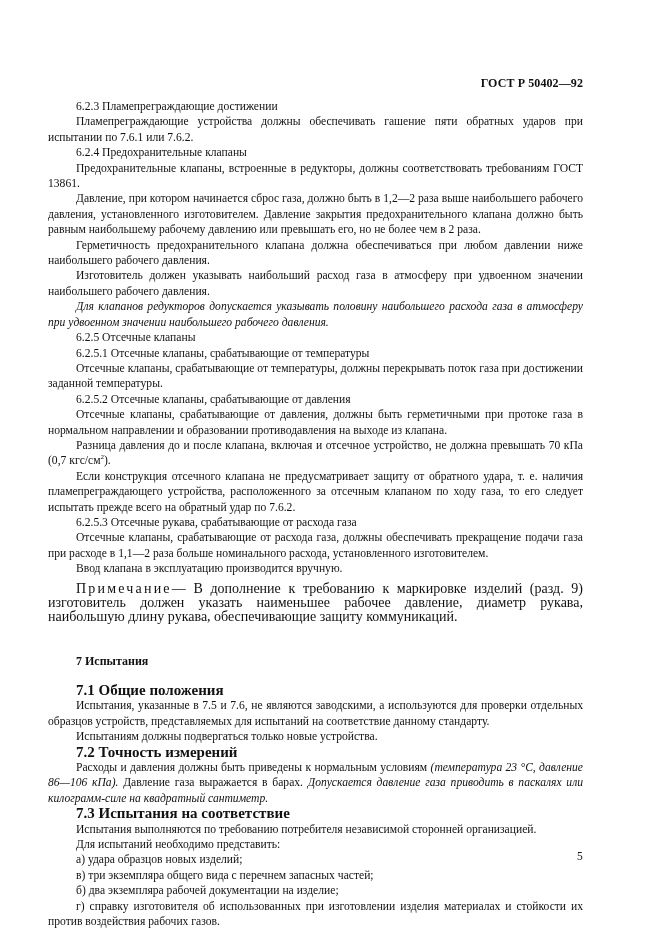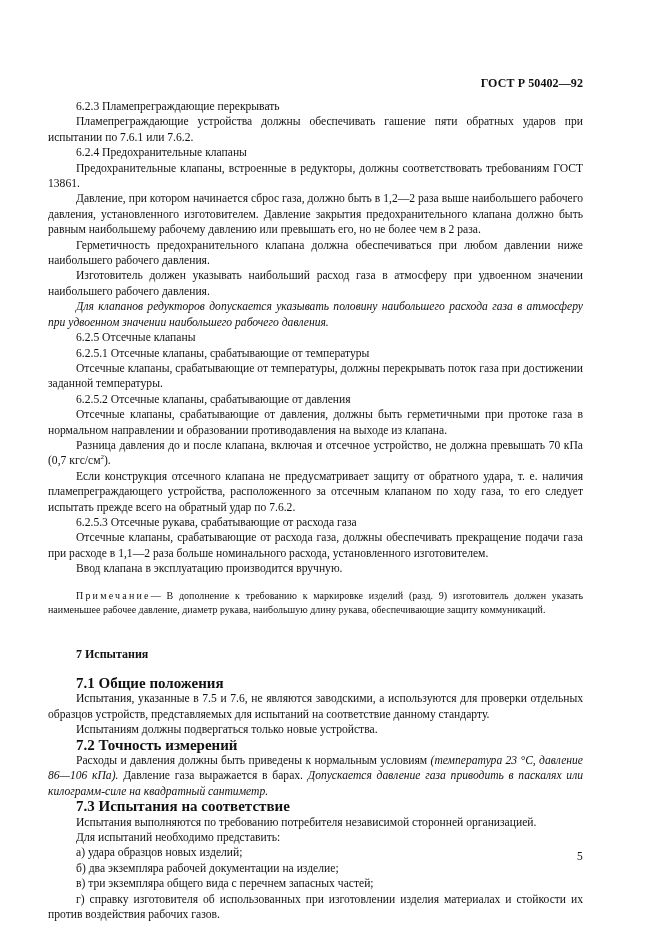--- a/index.html
+++ b/index.html
@@ -3,35 +3,35 @@
 <meta charset="utf-8">
 <style>
   html, body { margin: 0; padding: 0; background: #ffffff; }
   body { width: 661px; height: 936px; position: relative; overflow: hidden;
          font-family: "Liberation Serif", "DejaVu Serif", serif; color: #111; }
   .page { position: absolute; left: 0; top: 0; width: 661px; height: 936px; }
   .header { position: absolute; top: 76px; right: 78px; font-weight: bold; font-size: 12px; letter-spacing: 0.1px; }
   .content { position: absolute; left: 48px; top: 99px; width: 535px; font-size: 11.6px; line-height: 15.4px; }
   .p { margin: 0; text-align: justify; text-indent: 28px; }
   .it { font-style: italic; }
-  .note { font-size: 10px; line-height: 14px; margin-top: 12px; text-indent: 28px; text-align: justify; }
+  .note { font-size: 14px; line-height: 14px; margin-top: 5px; text-indent: 28px; text-align: justify; }
   .spaced { letter-spacing: 2.2px; }
   .h1 { font-weight: bold; font-size: 12px; margin: 30px 0 14px 28px; }
   .h2 { font-weight: bold; font-size: 15px; margin: 0 0 0 28px; }
   sup { font-size: 7px; line-height: 0; }
   .pagenum { position: absolute; top: 850px; left: 577px; font-size: 11.5px; }
 </style>
 </head>
 <body>
 
 <div class="page">
   <div class="header">ГОСТ Р 50402—92</div>
 
   <div class="content">
-    <p class="p">6.2.3  Пламепреграждающие перекрывать</p>
+    <p class="p">6.2.3  Пламепреграждающие достижении</p>
     <p class="p">Пламепреграждающие устройства должны обеспечивать гашение пяти обратных ударов при испытании по 7.6.1 или 7.6.2.</p>
     <p class="p">6.2.4  Предохранительные клапаны</p>
     <p class="p">Предохранительные клапаны, встроенные в редукторы, должны соответствовать требованиям ГОСТ 13861.</p>
     <p class="p">Давление, при котором начинается сброс газа, должно быть в 1,2—2 раза выше наибольшего рабочего давления, установленного изготовителем. Давление закрытия предохранительного клапана должно быть равным наибольшему рабочему давлению или превышать его, но не более чем в 2 раза.</p>
     <p class="p">Герметичность предохранительного клапана должна обеспечиваться при любом давлении ниже наибольшего рабочего давления.</p>
     <p class="p">Изготовитель должен указывать наибольший расход газа в атмосферу при удвоенном значении наибольшего рабочего давления.</p>
     <p class="p it">Для клапанов редукторов допускается указывать половину наибольшего расхода газа в атмосферу при удвоенном значении наибольшего рабочего давления.</p>
     <p class="p">6.2.5  Отсечные клапаны</p>
     <p class="p">6.2.5.1  Отсечные клапаны, срабатывающие от температуры</p>
     <p class="p">Отсечные клапаны, срабатывающие от температуры, должны перекрывать поток газа при достижении заданной температуры.</p>
@@ -50,19 +50,19 @@
     <p class="p">Испытания, указанные в 7.5 и 7.6, не являются заводскими, а используются для проверки отдельных образцов устройств, представляемых для испытаний на соответствие данному стандарту.</p>
     <p class="p">Испытаниям должны подвергаться только новые устройства.</p>
 
     <div class="h2">7.2  Точность измерений</div>
     <p class="p"><span>Расходы и давления должны быть приведены к нормальным условиям </span><span class="it">(температура 23 °С, давление 86—106 кПа).</span><span> Давление газа выражается в барах. </span><span class="it">Допускается давление газа приводить в паскалях или килограмм-силе на квадратный сантиметр.</span></p>
 
     <div class="h2">7.3  Испытания на соответствие</div>
     <p class="p">Испытания выполняются по требованию потребителя независимой сторонней организацией.</p>
     <p class="p">Для испытаний необходимо представить:</p>
     <p class="p">а)  удара образцов новых изделий;</p>
+    <p class="p">в)  три экземпляра общего вида с перечнем запасных частей;</p>
     <p class="p">б)  два экземпляра рабочей документации на изделие;</p>
-    <p class="p">в)  три экземпляра общего вида с перечнем запасных частей;</p>
     <p class="p">г)  справку изготовителя об использованных при изготовлении изделия материалах и стойкости их против воздействия рабочих газов.</p>
   </div>
 
   <div class="pagenum">5</div>
 </div>
 
 </body></html>

